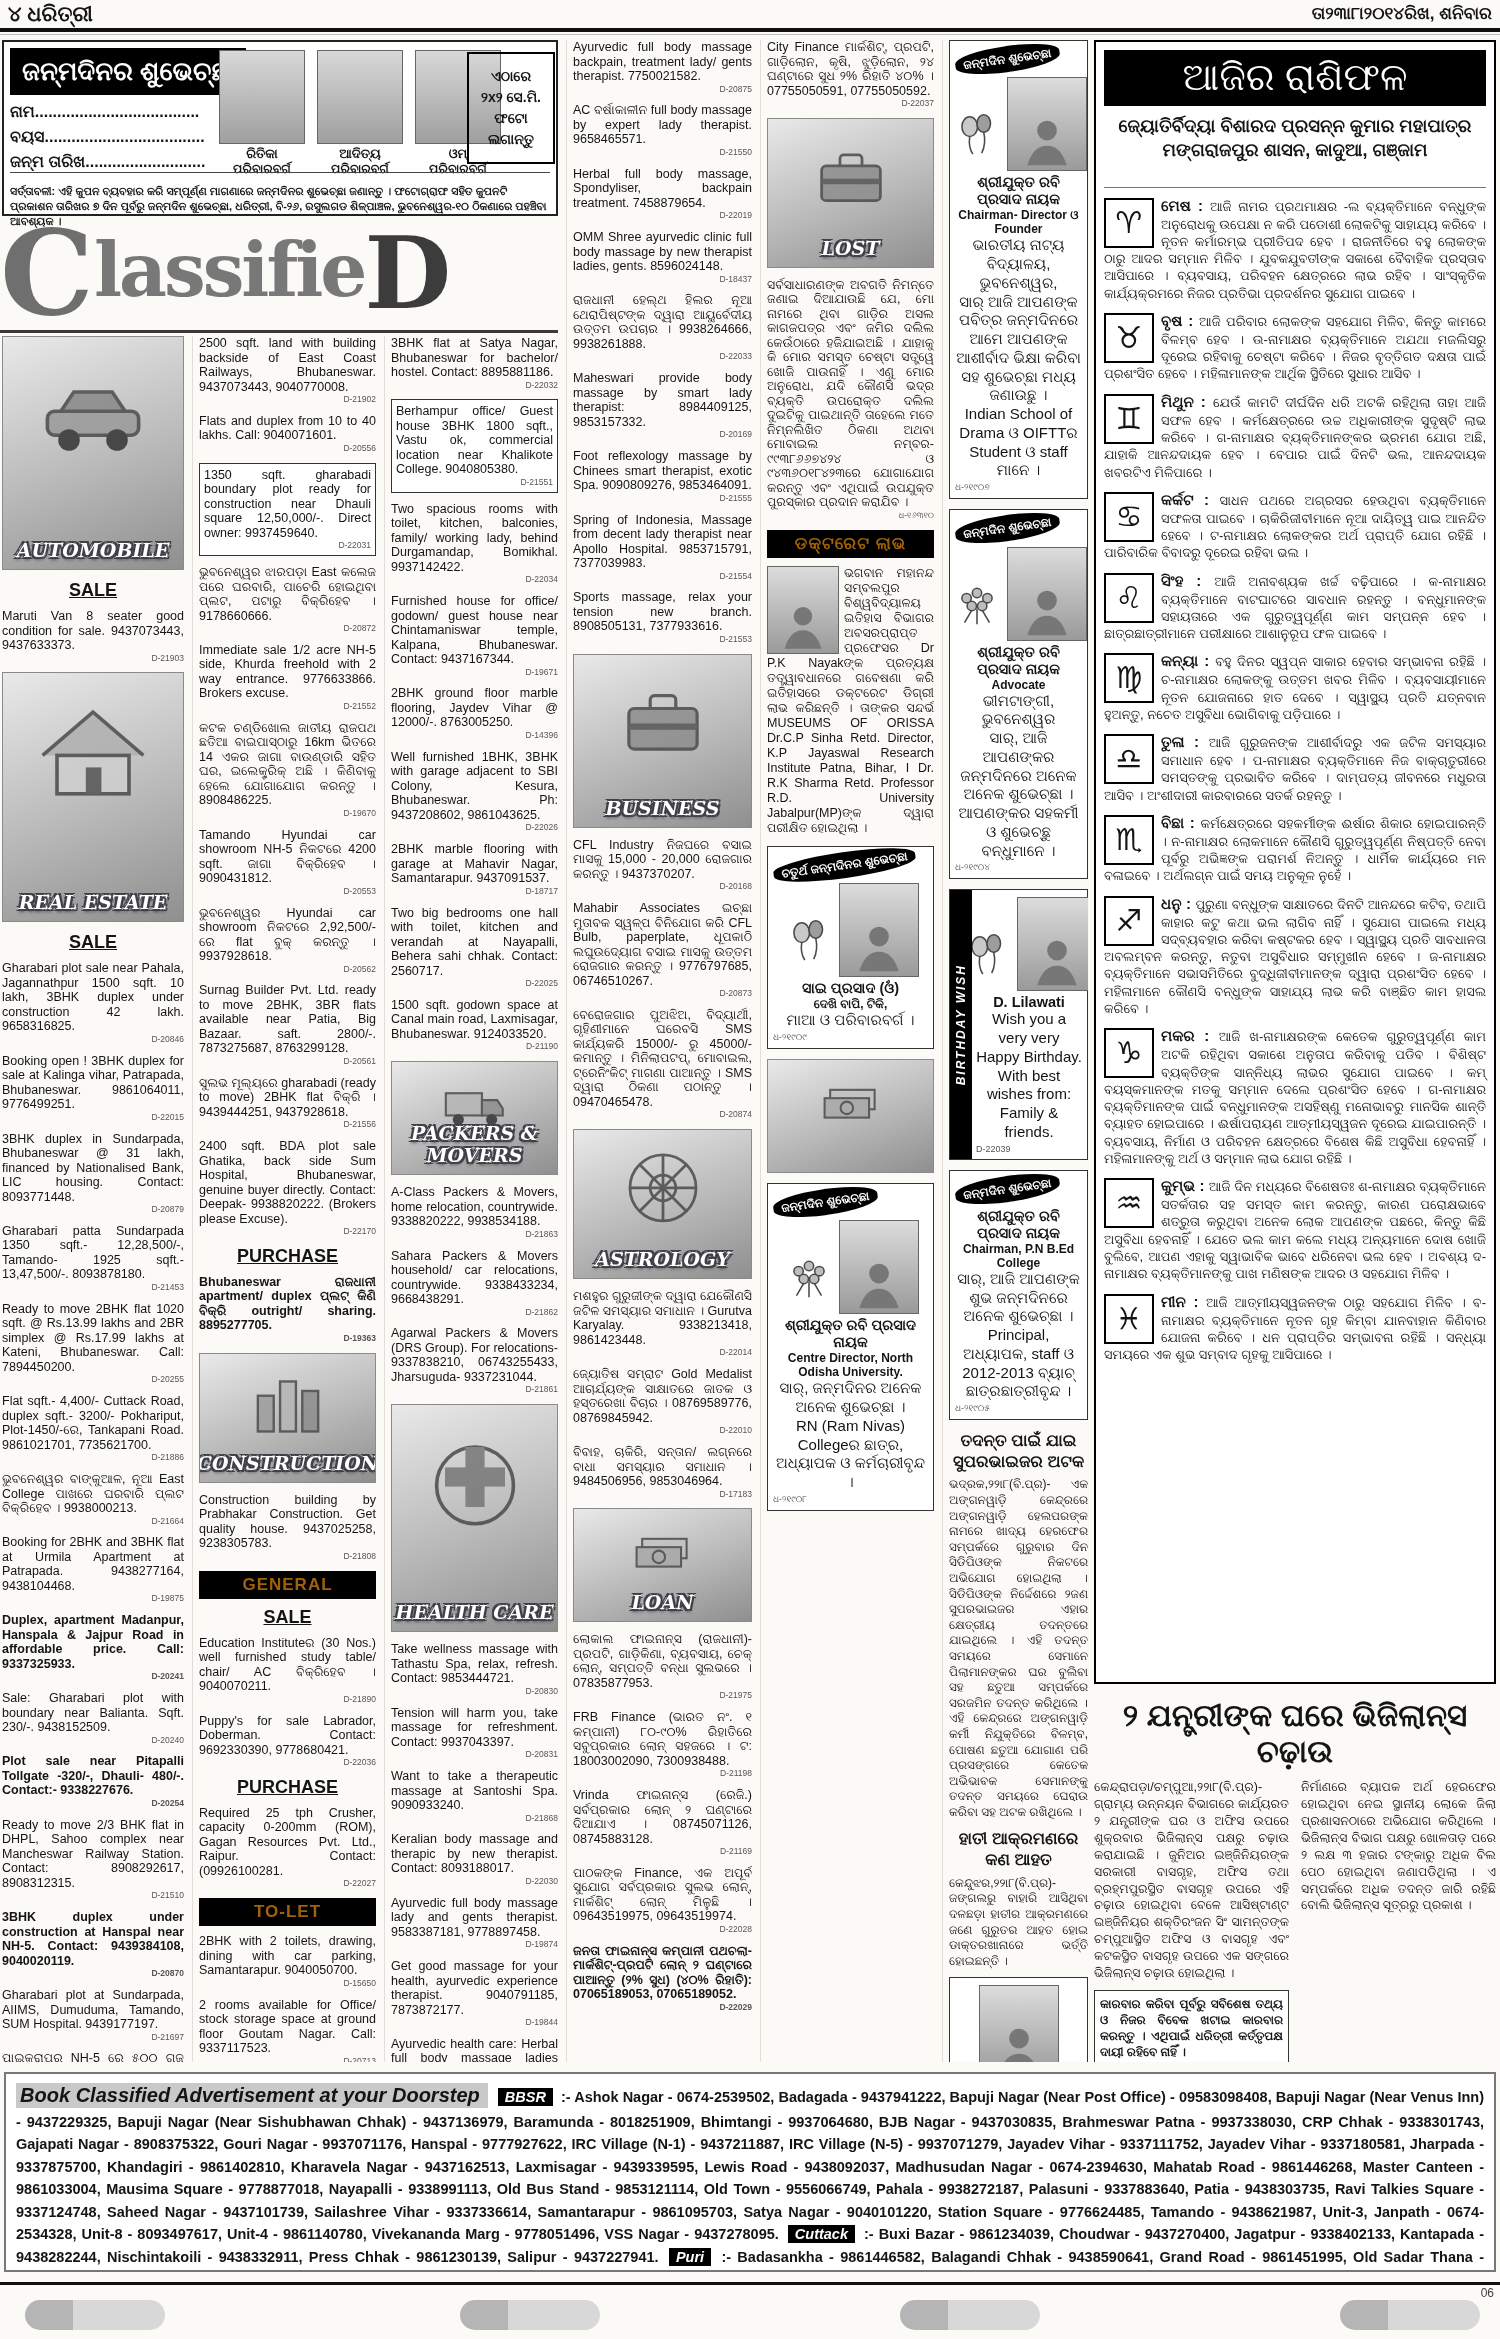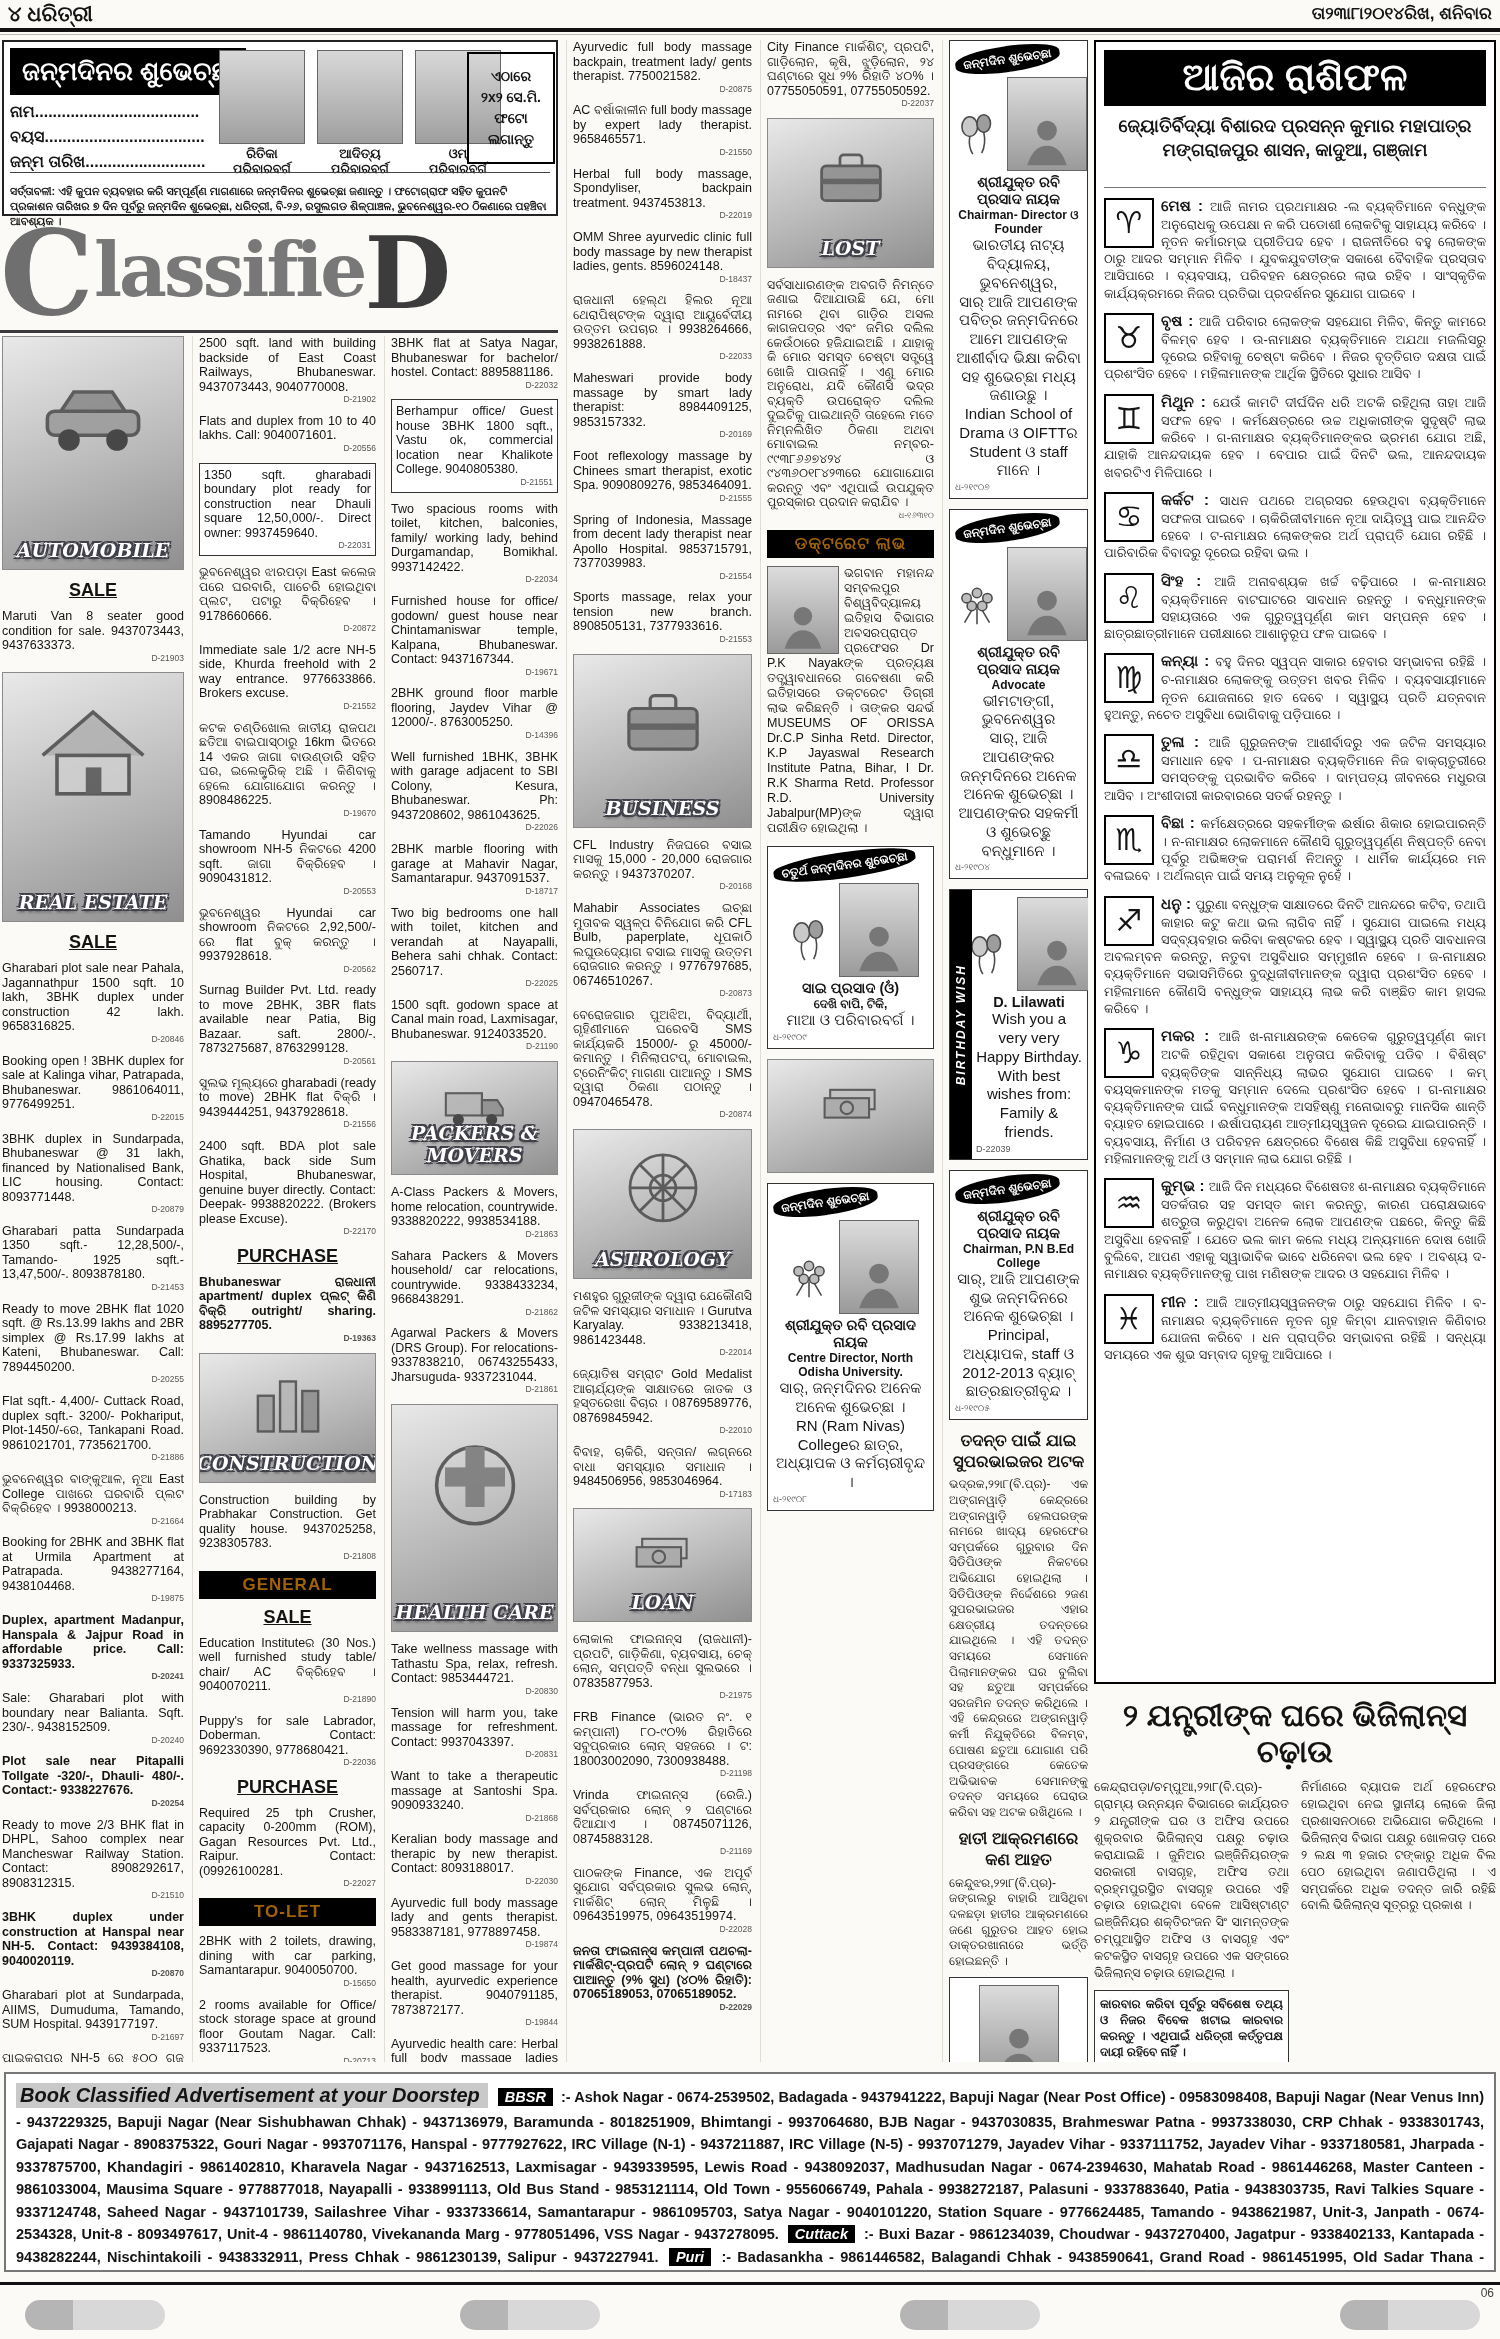--- a/index.html
+++ b/index.html
@@ -58,21 +58,21 @@
   .bday .ad-id{display:block;text-align:left;font-size:9px;color:#555;margin-top:2px;}
   .bday.wish{padding-left:26px;}
   .bday .wish-strip{position:absolute;left:0;top:0;bottom:0;width:22px;background:#000;color:#fff;display:flex;align-items:center;justify-content:center;}
   .bday .wish-strip span{writing-mode:vertical-rl;transform:rotate(180deg);font-size:12px;font-weight:bold;font-style:italic;letter-spacing:2px;}
   .feature{font-size:12.5px;line-height:1.2;text-align:justify;margin-bottom:10px;}
   .feature .fph{float:left;width:70px;height:86px;border:1px solid #666;background:linear-gradient(180deg,#dcdcdc,#9a9a9a);margin:0 5px 2px 0;display:flex;align-items:flex-end;justify-content:center;}
   .news-h{font-size:16.5px;font-weight:bold;line-height:1.25;text-align:center;margin:6px 0;}
   .news-t{font-size:12px;line-height:1.3;text-align:justify;margin-bottom:8px;}
   
   .rashifal{position:absolute;left:1094px;top:40px;width:402px;height:1644px;border:2px solid #000;box-sizing:border-box;background:#fff;padding:8px 8px 0 8px;overflow:hidden;}
-  .rf-title{background:#000;color:#fff;text-align:center;font-size:38px;font-weight:bold;padding:6px 0;}
+  .rf-title{background:#000;color:#fff;text-align:center;font-size:38px;font-weight:normal;padding:6px 0;}
   .rf-sub{font-size:18px;font-weight:bold;text-align:center;line-height:1.35;margin:8px 0;border-bottom:1px solid #777;padding-bottom:24px;}
   .rf-entry{font-size:13px;line-height:1.33;text-align:justify;margin-bottom:9px;}
   .rf-icon{float:left;width:46px;height:46px;border:2px solid #000;margin:2px 7px 2px 0;display:flex;align-items:center;justify-content:center;font-size:30px;font-family:"DejaVu Sans", sans-serif;}
   .rf-name{font-weight:bold;font-size:15px;}
   
   .article{position:absolute;left:1094px;top:1694px;width:402px;height:368px;overflow:hidden;}
   .art-h{font-size:31px;font-weight:bold;text-align:center;line-height:1.15;margin:4px 0 10px;}
   .art-cols{display:flex;gap:12px;}
   .art-col{flex:1;font-size:12.5px;line-height:1.35;text-align:justify;}
   .disclaimer{border:1.5px solid #333;padding:5px;font-size:12px;font-weight:bold;line-height:1.35;margin-top:8px;background:#fff;}
@@ -239,21 +239,21 @@
       <div class="ad"><span>Tension will harm you, take massage for refreshment. Contact: 9937043397.</span><span class="ad-id">D-20831</span></div>
       <div class="ad"><span>Want to take a therapeutic massage at Santoshi Spa. 9090933240.</span><span class="ad-id">D-21868</span></div>
       <div class="ad"><span>Keralian body massage and therapic by new therapist. Contact: 8093188017.</span><span class="ad-id">D-22030</span></div>
       <div class="ad"><span>Ayurvedic full body massage lady and gents therapist. 9583387181, 9778897458.</span><span class="ad-id">D-19874</span></div>
       <div class="ad"><span>Get good massage for your health, ayurvedic experience therapist. 9040791185, 7873872177.</span><span class="ad-id">D-19844</span></div>
       <div class="ad"><span>Ayurvedic health care: Herbal full body massage ladies gents. 9776878350.</span></div>
     </div>
   <div id="col4" class="col">
       <div class="ad"><span>Ayurvedic full body massage backpain, treatment lady/ gents therapist. 7750021582.</span><span class="ad-id">D-20875</span></div>
       <div class="ad"><span>AC ବର୍ଷାକାଳୀନ full body massage by expert lady therapist. 9658465571.</span><span class="ad-id">D-21550</span></div>
-      <div class="ad"><span>Herbal full body massage, Spondyliser, backpain treatment. 9437453813.</span><span class="ad-id">D-22019</span></div>
+      <div class="ad"><span>Herbal full body massage, Spondyliser, backpain treatment. 7458879654.</span><span class="ad-id">D-22019</span></div>
       <div class="ad"><span>OMM Shree ayurvedic clinic full body massage by new therapist ladies, gents. 8596024148.</span><span class="ad-id">D-18437</span></div>
       <div class="ad"><span>ରାଜଧାନୀ ହେଲ୍ଥ ହିଲର ନୂଆ ଥେରାପିଷ୍ଟଙ୍କ ଦ୍ୱାରା ଆୟୁର୍ବେଦୀୟ ଉତ୍ତମ ଉପଚାର । 9938264666, 9938261888.</span><span class="ad-id">D-22033</span></div>
       <div class="ad"><span>Maheswari provide body massage by smart lady therapist: 8984409125, 9853157332.</span><span class="ad-id">D-20169</span></div>
       <div class="ad"><span>Foot reflexology massage by Chinees smart therapist, exotic Spa. 9090809276, 9853464091.</span><span class="ad-id">D-21555</span></div>
       <div class="ad"><span>Spring of Indonesia, Massage from decent lady therapist near Apollo Hospital. 9853715791, 7377039983.</span><span class="ad-id">D-21554</span></div>
       <div class="ad"><span>Sports massage, relax your tension new branch. 8908505131, 7377933616.</span><span class="ad-id">D-21553</span></div>
       <div class="ad-img" style="height: 172px;">
         <svg viewBox="0 0 100 100" width="106.64" height="106.64" xmlns="http://www.w3.org/2000/svg">
           <path d="M38 38 v-8 a4 4 0 0 1 4 -4 h16 a4 4 0 0 1 4 4 v8" fill="none" stroke="#4a4a4a" stroke-width="3"></path>
           <rect x="18" y="38" width="64" height="38" rx="5" fill="#8d8d8d" stroke="#4a4a4a" stroke-width="3"></rect>

